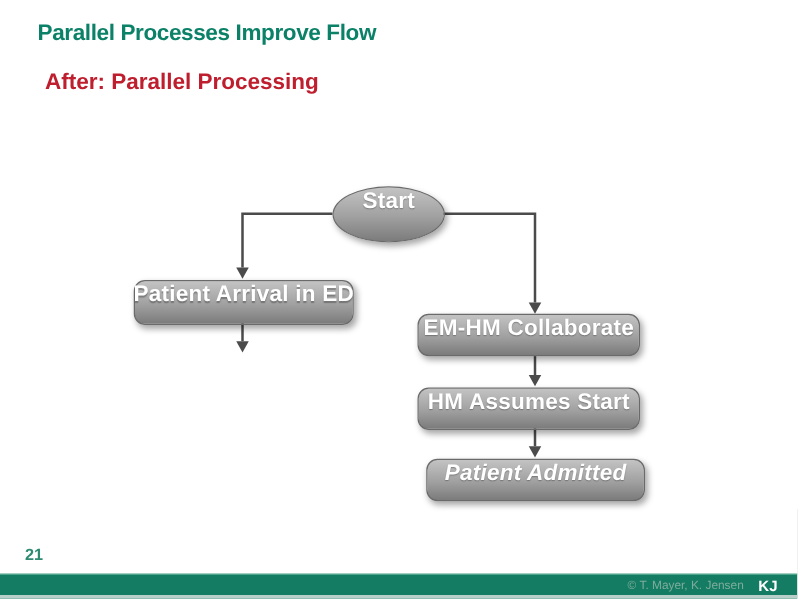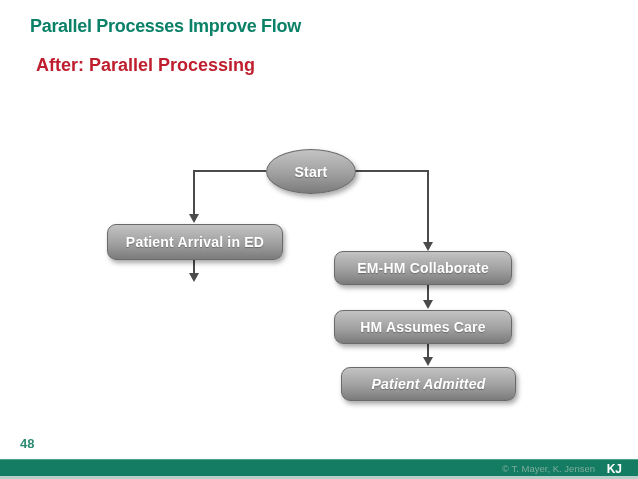--- a/index.html
+++ b/index.html
@@ -20,27 +20,27 @@
     position:absolute;left:36px;top:55px;margin:0;
     font-size:18px;font-weight:bold;
     color:var(--subtitle-text,#BE1E2D);
   }
   .flowchart{position:absolute;left:0;top:0;width:638px;height:479px;}
   .edges{position:absolute;left:0;top:0;pointer-events:none;}
   .edge{stroke:var(--connector,#4B4B4B);stroke-width:2;fill:none;}
   .arrowhead{fill:var(--connector,#4B4B4B);stroke:none;}
   .node{
     position:absolute;
-    display:flex;align-items:center;justify-content:center;
+    display:flex;align-items:flex-start;justify-content:center;
     background:linear-gradient(to bottom,
       var(--box-top,#C3C3C3) 0%, #A0A0A0 55%, var(--box-bottom,#7B7B7B) 100%);
     border:1px solid var(--box-border,#6A6A6A);
     box-shadow:2px 3px 5px rgba(0,0,0,0.35);
     color:var(--box-text,#ffffff);
-    font-weight:bold;font-size:14px;letter-spacing:0.2px;
+    font-weight:bold;font-size:18px;letter-spacing:0.2px;
     text-shadow:0 1px 1px rgba(0,0,0,0.30);
     white-space:nowrap;
   }
   .node.box{border-radius:9px;}
   .node.oval{border-radius:50%;}
   .page-number{
     position:absolute;left:20px;top:436px;
     font-size:13px;font-weight:bold;
     color:var(--page-number,#2E8B72);
   }
@@ -100,30 +100,30 @@
     <div class="node box" style="left:107px;top:224px;width:174px;height:34px;">
       <span>Patient Arrival in ED</span>
     </div>
 
 
     <div class="node box" style="left:334px;top:251px;width:176px;height:32px;">
       <span>EM-HM Collaborate</span>
     </div>
 
     <div class="node box" style="left:334px;top:310px;width:176px;height:32px;">
-      <span>HM Assumes Care</span>
+      <span>HM Assumes Start</span>
     </div>
 
     <div class="node box" style="left:341px;top:367px;width:173px;height:32px;font-style:italic;">
       <span>Patient Admitted</span>
     </div>
 
   </div>
 
-  <div class="page-number">48</div>
+  <div class="page-number">21</div>
 
   <div class="footer-bar">
     <span class="copyright">© T. Mayer, K. Jensen</span>
     <span class="kj-logo">KJ</span>
   </div>
   <div class="footer-strip"></div>
 
 </div>
 
 </body></html>

